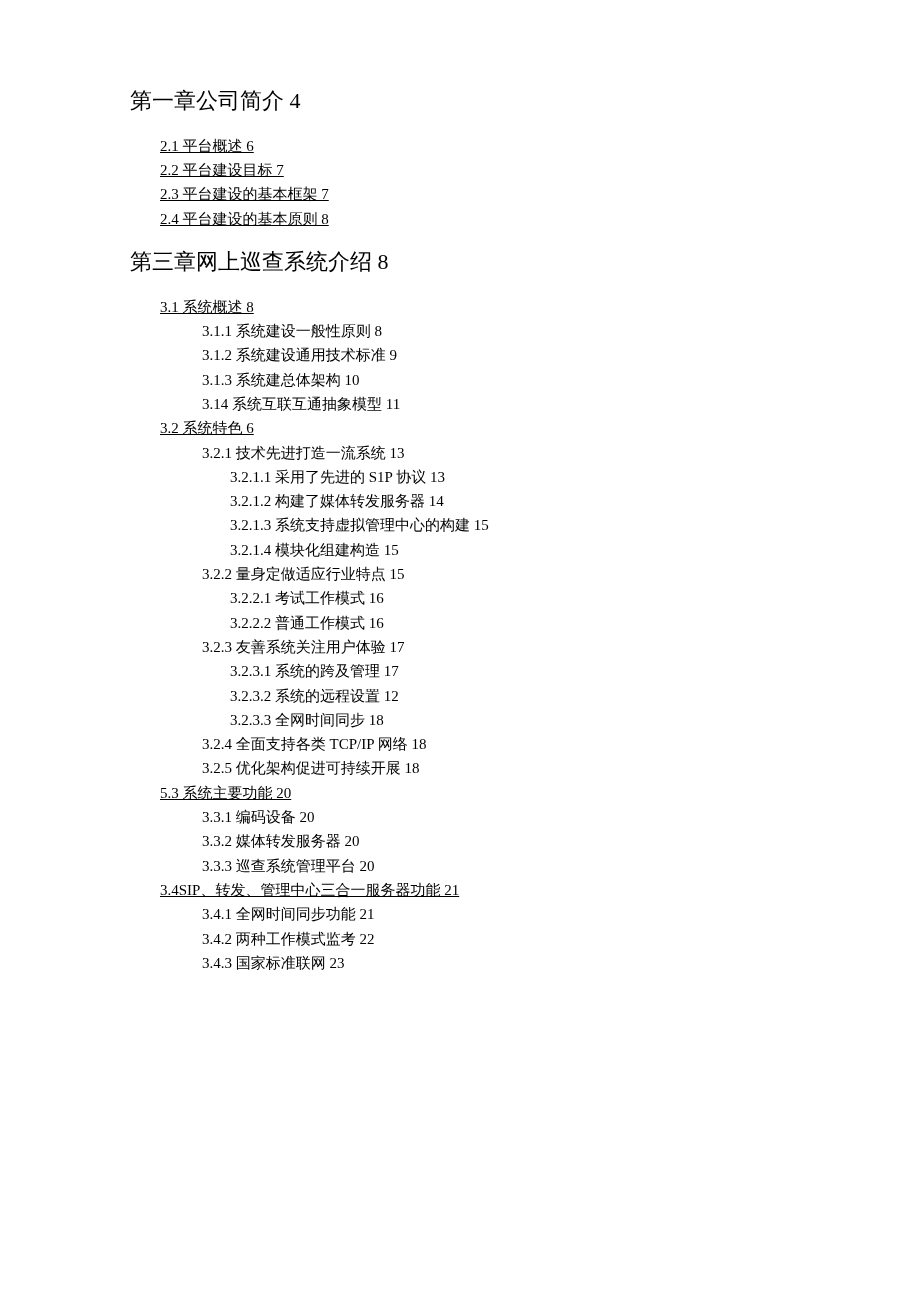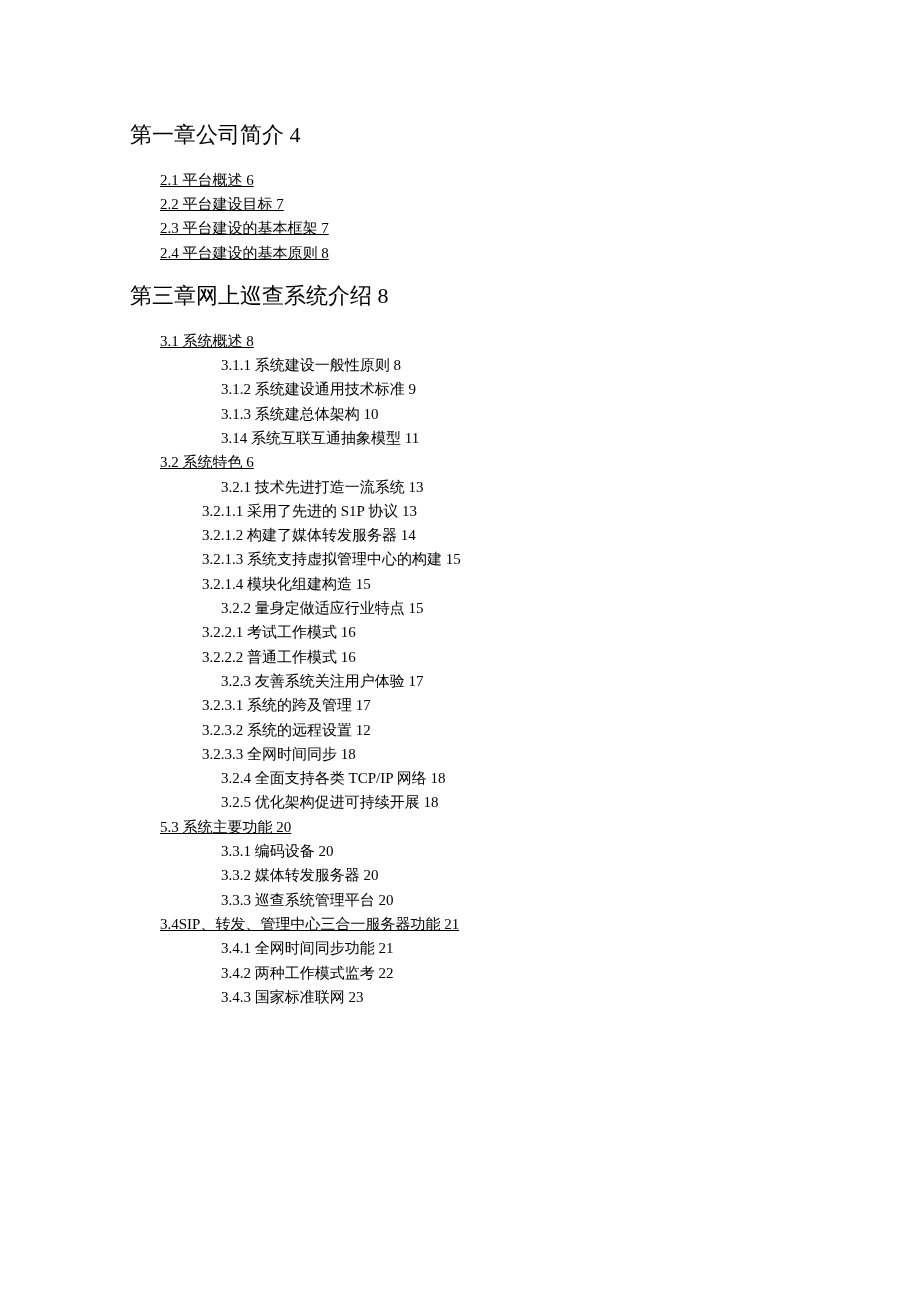--- a/index.html
+++ b/index.html
@@ -6,36 +6,36 @@
     margin: 0;
     padding: 0;
     background: #ffffff;
     font-family: "SimSun", "宋体", serif;
     color: #000000;
     width: 920px;
     height: 1301px;
     overflow: hidden;
   }
   .page {
-    padding: 114px 130px 0 130px;
+    padding: 80px 130px 0 130px;
   }
   .heading {
     font-family: "SimSun", "宋体", serif;
     font-size: 22px;
     font-weight: normal;
     margin: 0 0 12px 0;
     line-height: 1.9;
   }
   .item {
     font-size: 15px;
     line-height: 1.62;
   }
   .lv2 { margin-left: 30px; text-decoration: underline; }
-  .lv3 { margin-left: 91px; }
-  .lv4 { margin-left: 72px; }
+  .lv3 { margin-left: 72px; }
+  .lv4 { margin-left: 100px; }
   .block { margin-bottom: 10px; }
 </style>
 </head>
 <body>
 
 <div class="page">
 
   <div class="block">
     <div class="heading">第一章公司简介 4</div>
   </div>

